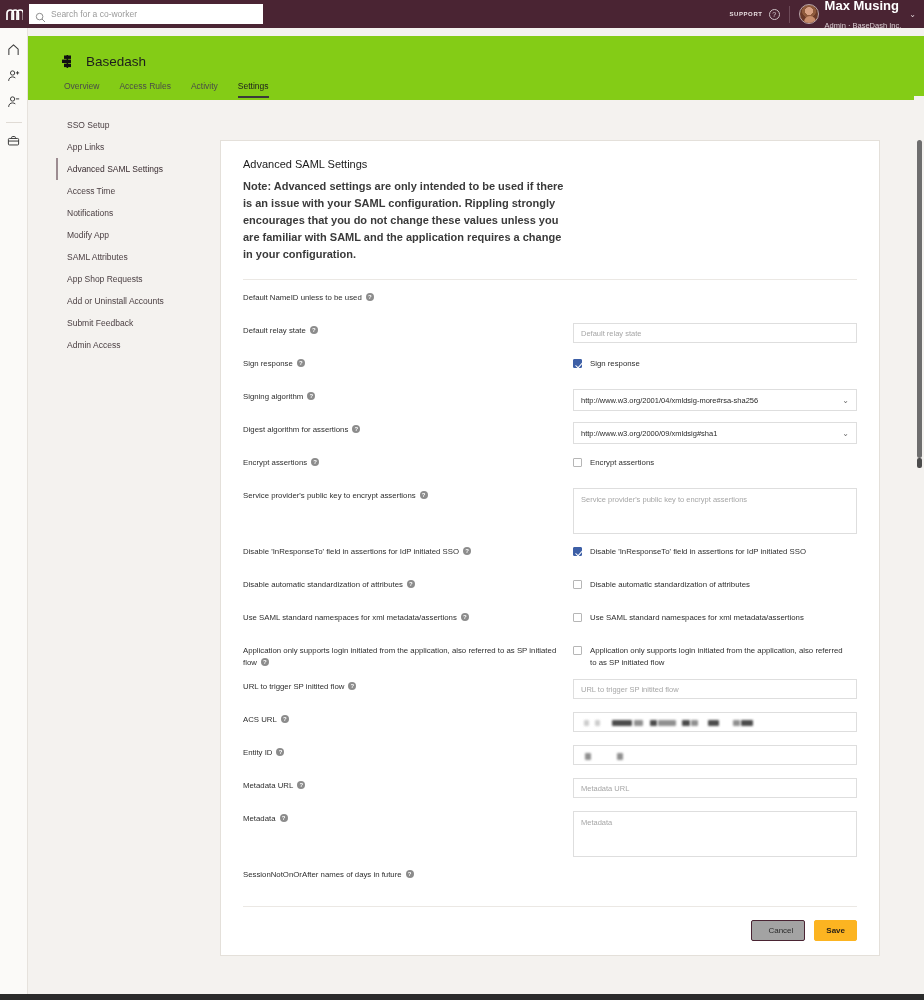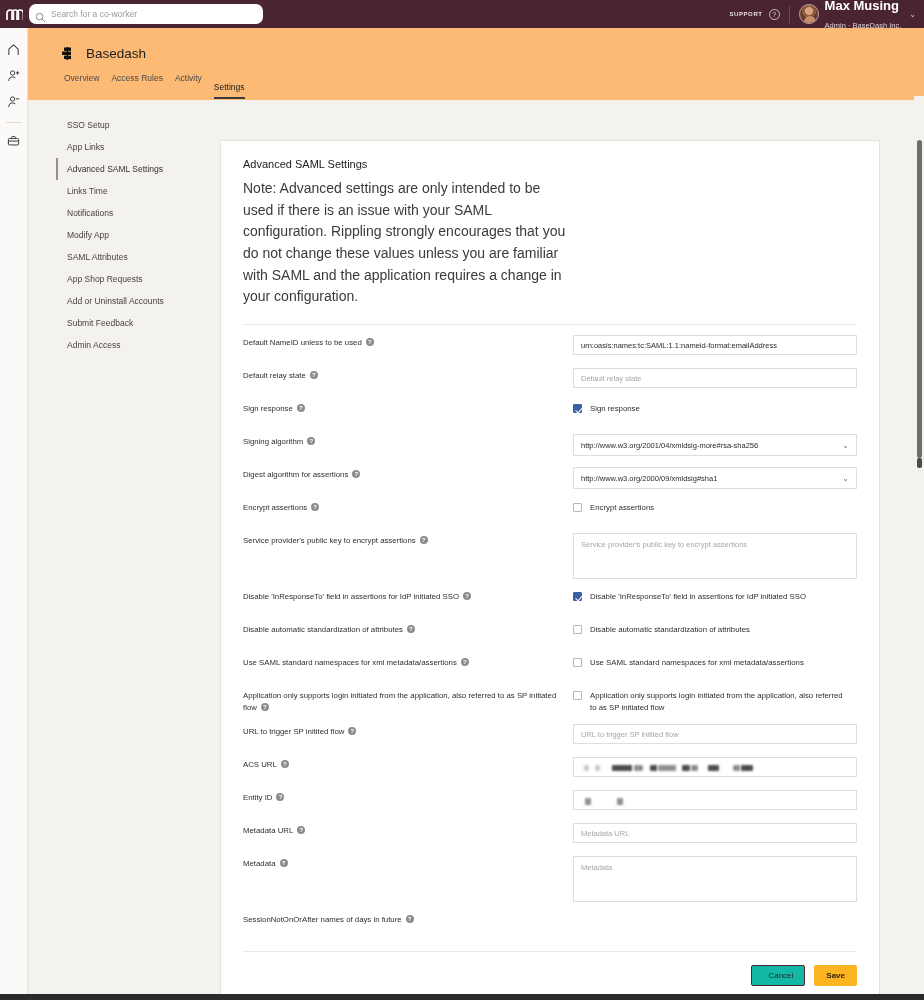--- a/index.html
+++ b/index.html
@@ -13,21 +13,21 @@
 
   
   .topbar {
     position: absolute; top: 0; left: 0; width: 924px; height: 28px;
     background: #4a2433; display: flex; align-items: center; z-index: 30;
   }
   .rippling-logo { width: 28px; display:flex; align-items:center; justify-content:center; }
   .rippling-logo svg { display:block; }
   .search-wrap {
     position: relative; width: 234px; height: 20px; margin-left: 1px;
-    background: #fff; border-radius: 7px; display: flex; align-items: center;
+    background: #fff; border-radius: 0; display: flex; align-items: center;
     padding: 0 6px;
   }
   .search-wrap .sicon { width: 11px; height: 11px; flex: 0 0 11px; margin-right: 5px; }
   .search-input {
     border: none; outline: none; font-size: 8.5px; color: #3d3d3d;
     font-family: "Liberation Sans", sans-serif; width: 100%; background: transparent;
   }
   .search-input::placeholder { color: #9a9a9a; }
   .topbar-right {
     margin-left: auto; display: flex; align-items: center; height: 28px;
@@ -60,32 +60,32 @@
   .rail {
     position: absolute; top: 28px; left: 0; width: 28px; height: 972px;
     background: #fbfaf8; border-right: 1px solid #e6e2dd;
     display: flex; flex-direction: column; align-items: center; padding-top: 10px;
   }
   .rail-item { width: 28px; height: 26px; display: flex; align-items: center; justify-content: center; }
   .rail-sep { width: 16px; height: 1px; background: #e0dbd5; margin: 6px 0; }
 
   
   .page-head {
-    position: absolute; top: 28px; left: 28px; width: 896px; height: 87px;
-    background: #fdba74; border-bottom: 1px solid #e6e2dd;
+    position: absolute; top: 36px; left: 28px; width: 896px; height: 87px;
+    background: #84cc16; border-bottom: 1px solid #e6e2dd;
   }
   .app-title-row { display: flex; align-items: center; gap: 11px; padding: 18px 0 0 32px; }
   .app-logo { width: 15px; height: 15px; display:flex; align-items:center; justify-content:center;}
   .app-title { font-size: 13.5px; color: #1d1d1d; }
-  .tabs { display: flex; gap: 12px; padding: 12px 11px 0 36px; }
+  .tabs { display: flex; gap: 20px; padding: 12px 11px 0 36px; }
   .tab {
     font-size: 8.5px; color: #4a4a4a; padding-bottom: 5px;
     border-bottom: 2px solid transparent; cursor: pointer; white-space: nowrap;
   }
-  .tab.active { color: #1d1d1d; border-bottom-color: #3a3a3a; margin-top: 9px; }
+  .tab.active { color: #1d1d1d; border-bottom-color: #3a3a3a; }
 
   
   .content {
     position: absolute; top: 100px; left: 28px; width: 896px; height: 884px;
     background: #f4f2ef;
   }
 
   
   .subnav { position: absolute; top: 14px; left: 28px; width: 160px; }
   .subnav-item {
@@ -95,21 +95,21 @@
   .subnav-item.active { color: #3a2d31; border-left-color: #9c8c91; }
 
   
   .card {
     position: absolute; top: 40px; left: 192px; width: 660px;
     background: #fff; border: 1px solid #e4e0da;
   }
   .card-inner { padding: 17px 22px 0 22px; }
   .card-title { font-size: 11px; color: #1b1b1b; margin-bottom: 8px; }
   .card-note {
-    font-size: 14px; color: #3a3a3a; line-height: 1.55; max-width: 330px;
+    font-size: 11px; color: #3a3a3a; line-height: 1.55; max-width: 330px; font-weight: bold;
   }
   .hr { height: 1px; background: #ebe8e4; margin: 16px 0 0 0; }
 
   
   .form { padding: 0 22px; }
   .row { display: flex; align-items: flex-start; min-height: 33px; padding-top: 10px; }
   .row-label {
     width: 330px; flex: 0 0 330px; font-size: 7.8px; color: #2e2e2e;
     line-height: 1.55; padding-top: 2px; padding-right: 10px;
   }
@@ -164,21 +164,21 @@
 
   
   .card-foot {
     border-top: 1px solid #ebe8e4; margin: 16px 22px 0 22px;
     padding: 13px 0 14px 0; display: flex; justify-content: flex-end; gap: 9px;
   }
   .btn {
     font-size: 8px; font-family: "Liberation Sans", sans-serif; cursor: pointer;
     padding: 5px 11px; border-radius: 2px;
   }
-  .btn-cancel { background: #14b8a6; border: 1px solid #4a2433; color: #2b2b2b; padding-left: 16px; }
+  .btn-cancel { background: #a3a3a3; border: 1px solid #4a2433; color: #2b2b2b; padding-left: 16px; }
   .btn-save { background: #fcb421; border: 1px solid #fcb421; color: #2b2218; font-weight: bold; }
 
   
   .scroll-track {
     position: absolute; top: 96px; right: 0; width: 10px; height: 884px;
     background: #f4f2ef;
   }
   .scroll-thumb {
     position: absolute; top: 44px; right: 2px; width: 5px; height: 318px;
     background: #6e6e6e; border-radius: 3px;
@@ -282,21 +282,21 @@
       <span class="tab active">Settings</span>
     </div>
   </div>
 
   <div class="content">
 
     <div class="subnav">
       <div class="subnav-item">SSO Setup</div>
       <div class="subnav-item">App Links</div>
       <div class="subnav-item active">Advanced SAML Settings</div>
-      <div class="subnav-item">Links Time</div>
+      <div class="subnav-item">Access Time</div>
       <div class="subnav-item">Notifications</div>
       <div class="subnav-item">Modify App</div>
       <div class="subnav-item">SAML Attributes</div>
       <div class="subnav-item">App Shop Requests</div>
       <div class="subnav-item">Add or Uninstall Accounts</div>
       <div class="subnav-item">Submit Feedback</div>
       <div class="subnav-item">Admin Access</div>
     </div>
 
     <div class="card">
@@ -304,23 +304,20 @@
         <div class="card-title">Advanced SAML Settings</div>
         <div class="card-note">Note: Advanced settings are only intended to be used if there is an issue with your SAML configuration. Rippling strongly encourages that you do not change these values unless you are familiar with SAML and the application requires a change in your configuration.</div>
         <div class="hr"></div>
       </div>
 
       <div class="form">
 
         <div class="row">
           <div class="row-label">
             <span>Default NameID unless to be used</span><span class="qmark">?</span>
-          </div>
-          <div class="row-field">
-            <input class="inp" value="urn:oasis:names:tc:SAML:1.1:nameid-format:emailAddress" style="">
           </div>
         </div>
 
         <div class="row">
           <div class="row-label">
             <span>Default relay state</span><span class="qmark">?</span>
           </div>
           <div class="row-field">
             <input class="inp" placeholder="Default relay state" style="">
           </div>

